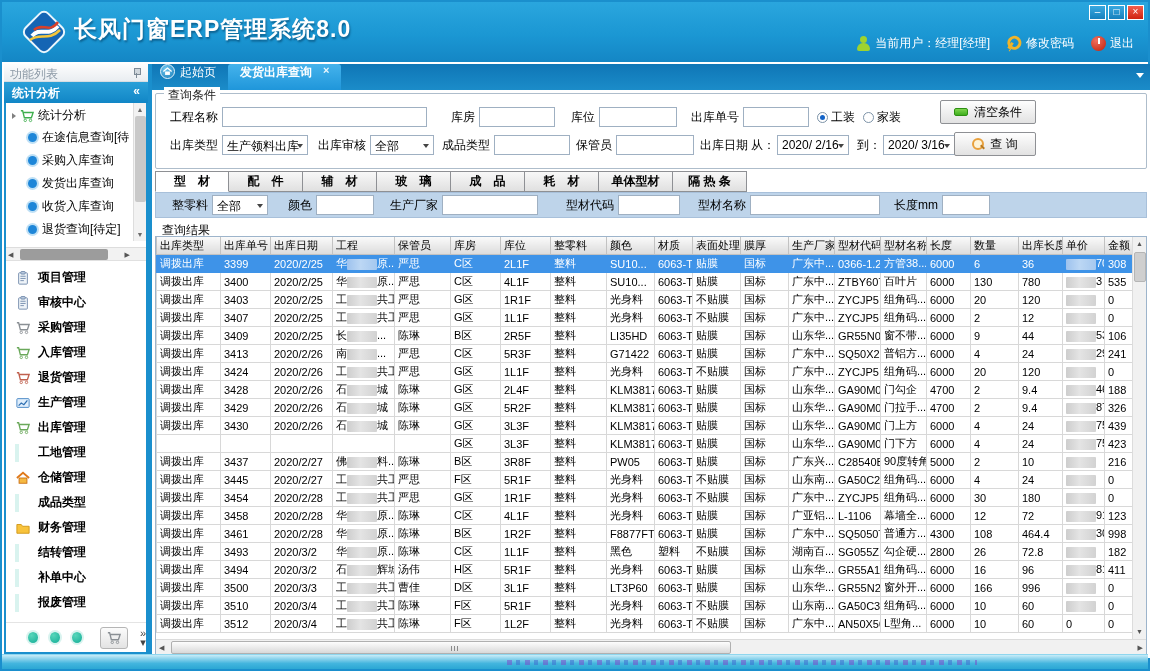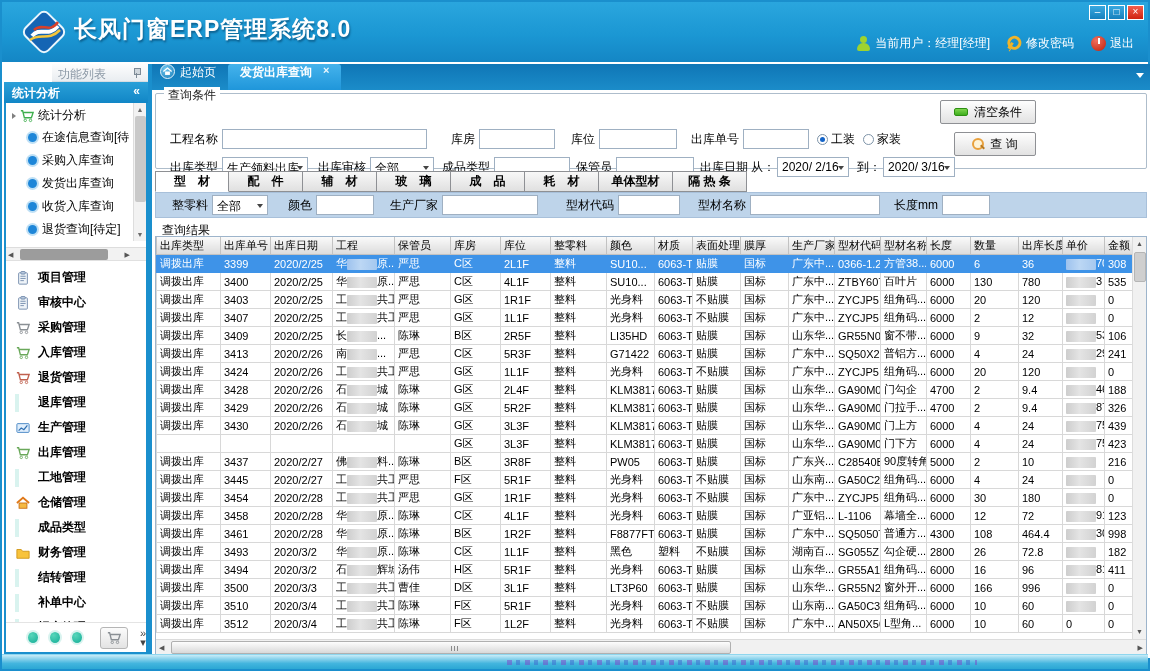--- a/index.html
+++ b/index.html
@@ -16,21 +16,21 @@
   .win-controls { position:absolute; right:4px; top:3px; display:flex; gap:2px; }
   .win-btn { width:17px; height:15px; border:1px solid #fff; color:#fff; font-size:10px; line-height:12px;
     text-align:center; background:linear-gradient(#3aa9e0,#1580bd); cursor:default; }
   .win-btn.close { background:linear-gradient(#f35f4d,#cf2210); }
   .userbar { position:absolute; right:14px; top:33px; display:flex; align-items:flex-start; gap:7px; color:#fff; font-size:12px; }
   .userbar .seg { display:flex; align-items:center; gap:4px; margin-left:10px; }
 
   
   .sidebar { position:absolute; left:2px; top:62px; width:144px; height:590px; background:#fff; }
   .func-header { height:18px; background:linear-gradient(#fdfdfd,#e9edf1); color:#8b98a5; padding:2px 6px;
-    border-bottom:1px solid #d7dde2; position:relative;margin-left:48px; }
+    border-bottom:1px solid #d7dde2; position:relative; }
   .pin-icon { position:absolute; right:8px; top:4px; width:8px; height:8px; }
   .pin-icon::before { content:""; position:absolute; left:2px; top:0; width:5px; height:5px; border:1px solid #7d8a96; background:#cfd6dc; }
   .pin-icon::after { content:""; position:absolute; left:4px; top:5px; width:1px; height:5px; background:#7d8a96; }
   .group-header { height:21px; background:linear-gradient(#2aa0d8,#1186c6); color:#fff; font-weight:bold;
     padding:3px 8px; position:relative; }
   .group-header .collapse { position:absolute; right:8px; top:2px; font-weight:bold; cursor:pointer; }
   .side-box { border:2px solid #1a8fcd; border-top:none; height:551px; position:relative; background:#fff; }
   .tree { position:relative; height:158px; border-bottom:1px solid #e0e0e0; overflow:hidden; }
   .tree-root { display:flex; align-items:center; gap:4px; padding:4px 2px 2px 6px; font-size:12px; }
   .tree-exp { width:0; height:0; border-left:4px solid #808080; border-top:3px solid transparent; border-bottom:3px solid transparent; }
@@ -62,21 +62,21 @@
   .doc-tab { display:flex; align-items:flex-start; gap:5px; height:26px; padding:0 12px; color:#fff; font-size:12px; cursor:pointer; }
   .doc-tab.home { padding-left:8px; }
   .home-ico { width:15px; height:15px; border-radius:50%; background:radial-gradient(circle at 35% 30%,#6ec6ef,#1a7db8); border:1px solid #e8f5fc;
     display:flex; align-items:center; justify-content:center; }
   .doc-tab.active { background:linear-gradient(#45b3ec,#1f96da); font-weight:bold; border-radius:3px 3px 0 0; }
   .doc-tab .x { margin-left:6px; font-size:11px; opacity:.9; cursor:pointer; }
   .tab-overflow { position:absolute; right:6px; top:9px; width:0; height:0; border-top:5px solid #fff; border-left:4px solid transparent; border-right:4px solid transparent; cursor:pointer; }
 
   .querybox { position:absolute; left:3px; top:29px; width:992px; height:76px; border:1px solid #aebdcb; border-radius:2px; }
   .querybox .legend { position:absolute; left:8px; top:-7px; background:#fff; padding:0 4px; color:#1b1b1b; }
-  .qrow { position:absolute; left:0; width:100%; height:22px; display:flex; align-items:center;margin-top:22px; }
+  .qrow { position:absolute; left:0; width:100%; height:22px; display:flex; align-items:center; }
   .qrow.r1 { top:12px; } .qrow.r2 { top:40px; }
   .qlabel { text-align:right; white-space:nowrap; }
   .tbox { height:20px; border:1px solid #9fb0c2; background:#fff; }
   .combo { height:20px; border:1px solid #9fb0c2; background:#fff; position:relative; font-size:12px; padding:2px 14px 0 4px; white-space:nowrap; overflow:hidden; }
   .combo::after { content:""; position:absolute; right:4px; top:8px; border-top:4px solid #444; border-left:3px solid transparent; border-right:3px solid transparent; }
   .radio { display:flex; align-items:center; gap:3px; margin-left:8px; }
   .rdot { width:11px; height:11px; border-radius:50%; border:1px solid #7d93a8; background:#fff; position:relative; }
   .rdot.on::after { content:""; position:absolute; left:2px; top:2px; width:5px; height:5px; border-radius:50%; background:#1464c8; }
   .btn3d { border:1px solid #8e9094; border-radius:2px; background:linear-gradient(#fefefe,#e2e2e2); display:flex; align-items:center;
     justify-content:center; gap:6px; font-size:12px; cursor:pointer; }
@@ -272,24 +272,20 @@
             </svg>
             <span>入库管理</span>
           </div>
           <div class="menu-item">
             <svg class="mi-ico" viewBox="0 0 16 16">
               <use href="#sym-cart" fill="none" stroke="#c0604e"></use>
             </svg>
             <span>退货管理</span>
           </div>
           <div class="menu-item">
-            <span class="mi-ico"><span class="circle-teal"></span></span>
-            <span>退库管理</span>
-          </div>
-          <div class="menu-item">
             <svg class="mi-ico" viewBox="0 0 16 16">
               <use href="#sym-chart"></use>
             </svg>
             <span>生产管理</span>
           </div>
           <div class="menu-item">
             <svg class="mi-ico" viewBox="0 0 16 16">
               <use href="#sym-cart" fill="none" stroke="#6aa85a"></use>
             </svg>
             <span>出库管理</span>
@@ -580,21 +576,21 @@
               <td>整料</td>
               <td>LI35HD</td>
               <td>6063-T5</td>
               <td>贴膜</td>
               <td>国标</td>
               <td>山东华...</td>
               <td>GR55N02</td>
               <td>窗不带...</td>
               <td>6000</td>
               <td>9</td>
-              <td>32</td>
+              <td>44</td>
               <td><span class="censor"></span>537</td>
               <td>106</td>
             </tr>
             <tr>
               <td>调拨出库</td>
               <td>3413</td>
               <td>2020/2/26</td>
               <td>南<span class="censor"></span>...</td>
               <td>严思</td>
               <td>C区</td>

